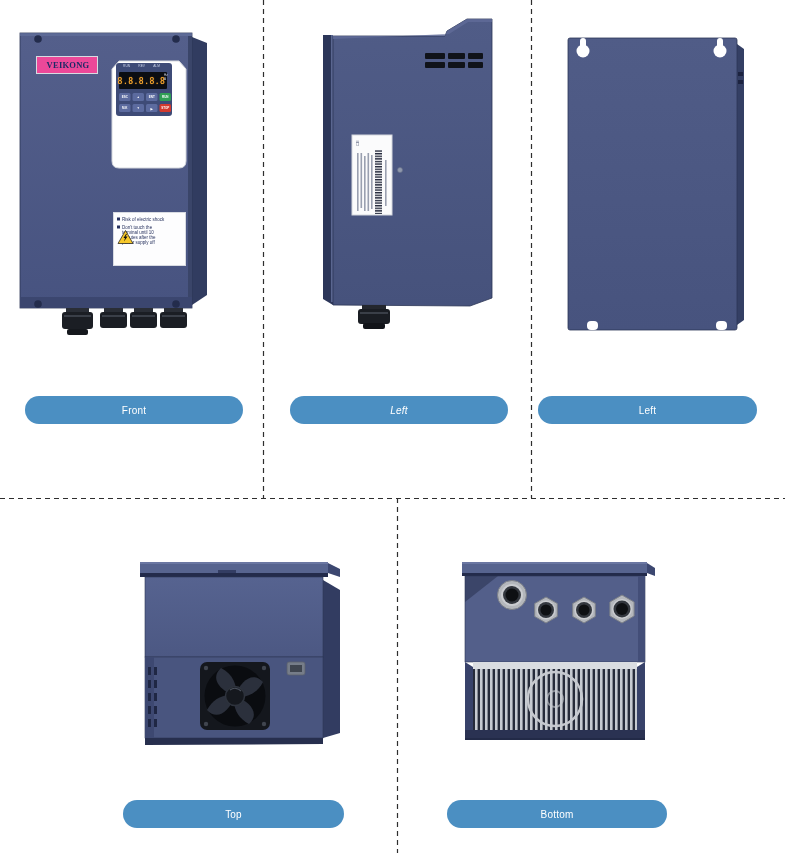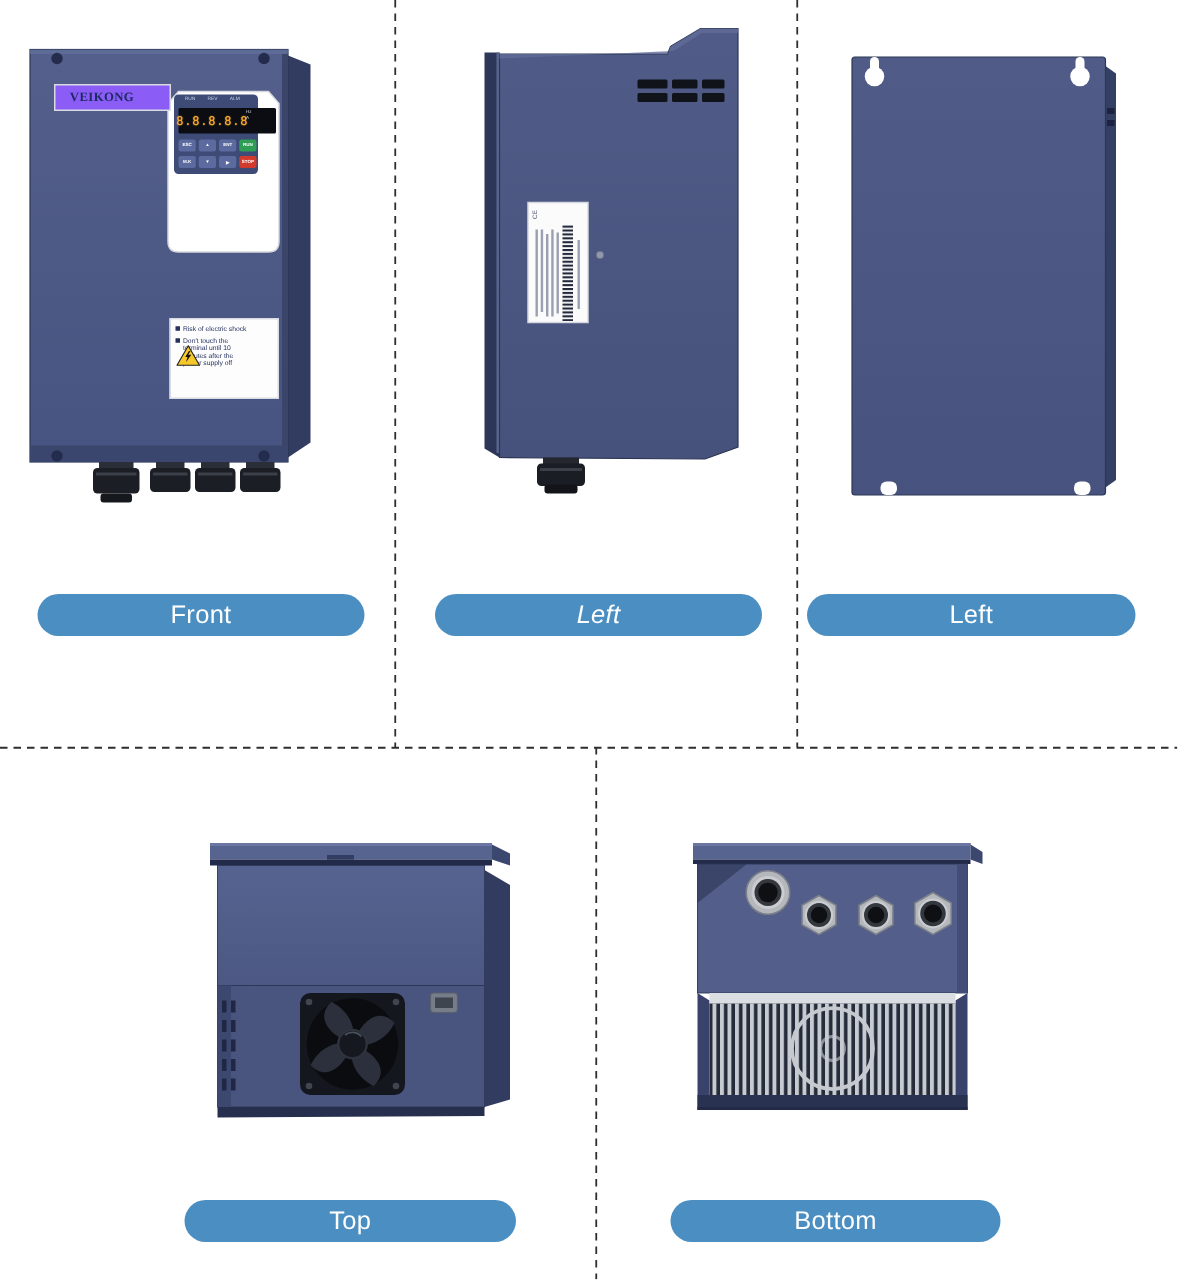--- a/index.html
+++ b/index.html
@@ -1,33 +1,33 @@
 <!DOCTYPE html>
 <html><head>
 <meta charset="utf-8">
 <style>
   html,body{margin:0;padding:0;background:#fff;}
   #stage{position:relative;width:785px;height:853px;background:#fff;overflow:hidden;
          font-family:"Liberation Sans", sans-serif;}
   #stage svg{position:absolute;}
   .abs{position:absolute;}
   .pill{position:absolute;height:28px;border-radius:14px;background:#4b8fc2;
-        color:#fff;font-size:17px;display:flex;align-items:center;justify-content:center;
+        color:#fff;font-size:10px;display:flex;align-items:center;justify-content:center;
         border:none;cursor:pointer;letter-spacing:.2px;}
   
   .sc{transform:scale(.5);transform-origin:0 0;}
-  .brand-box{left:36px;top:56px;width:78px;height:18px;background:#8b5cf6;
+  .brand-box{left:36px;top:56px;width:62px;height:18px;background:#ec4899;
              border:1px solid #d8dbe2;box-sizing:border-box;}
   .brand-in{width:124px;height:32px;display:flex;align-items:center;justify-content:center;
             font-family:"Liberation Serif", serif;font-weight:bold;font-size:17px;
             color:#1c2a66;letter-spacing:.5px;}
   .ind-row{left:119px;top:64px;width:45px;height:8px;}
   .ind-in{width:90px;height:16px;display:flex;justify-content:space-around;
           font-size:6.5px;color:#c9d2e8;}
-  .disp{left:119px;top:72px;width:65px;height:17px;background:#0b0d12;border-radius:1px;}
+  .disp{left:119px;top:72px;width:48px;height:17px;background:#0b0d12;border-radius:1px;}
   .disp-in{width:90px;height:34px;display:flex;align-items:center;justify-content:center;
            font-family:"DejaVu Sans Mono", monospace;font-size:16px;color:#ffab2e;
            letter-spacing:1px;text-shadow:0 0 2px rgba(255,171,46,.8);}
   .units{left:164px;top:73px;width:8px;height:17px;}
   .units-in{width:16px;height:34px;display:flex;flex-direction:column;gap:3px;
             font-size:6px;color:#d6dbe8;}
   .krow{left:119px;width:52px;height:8px;}
   .krow-in{width:104px;height:16px;display:flex;gap:4px;}
   .kbtn{width:23px;height:16px;border-radius:3px;background:#5c6b9f;color:#fff;
         font-size:6px;font-weight:bold;display:flex;align-items:center;justify-content:center;}

